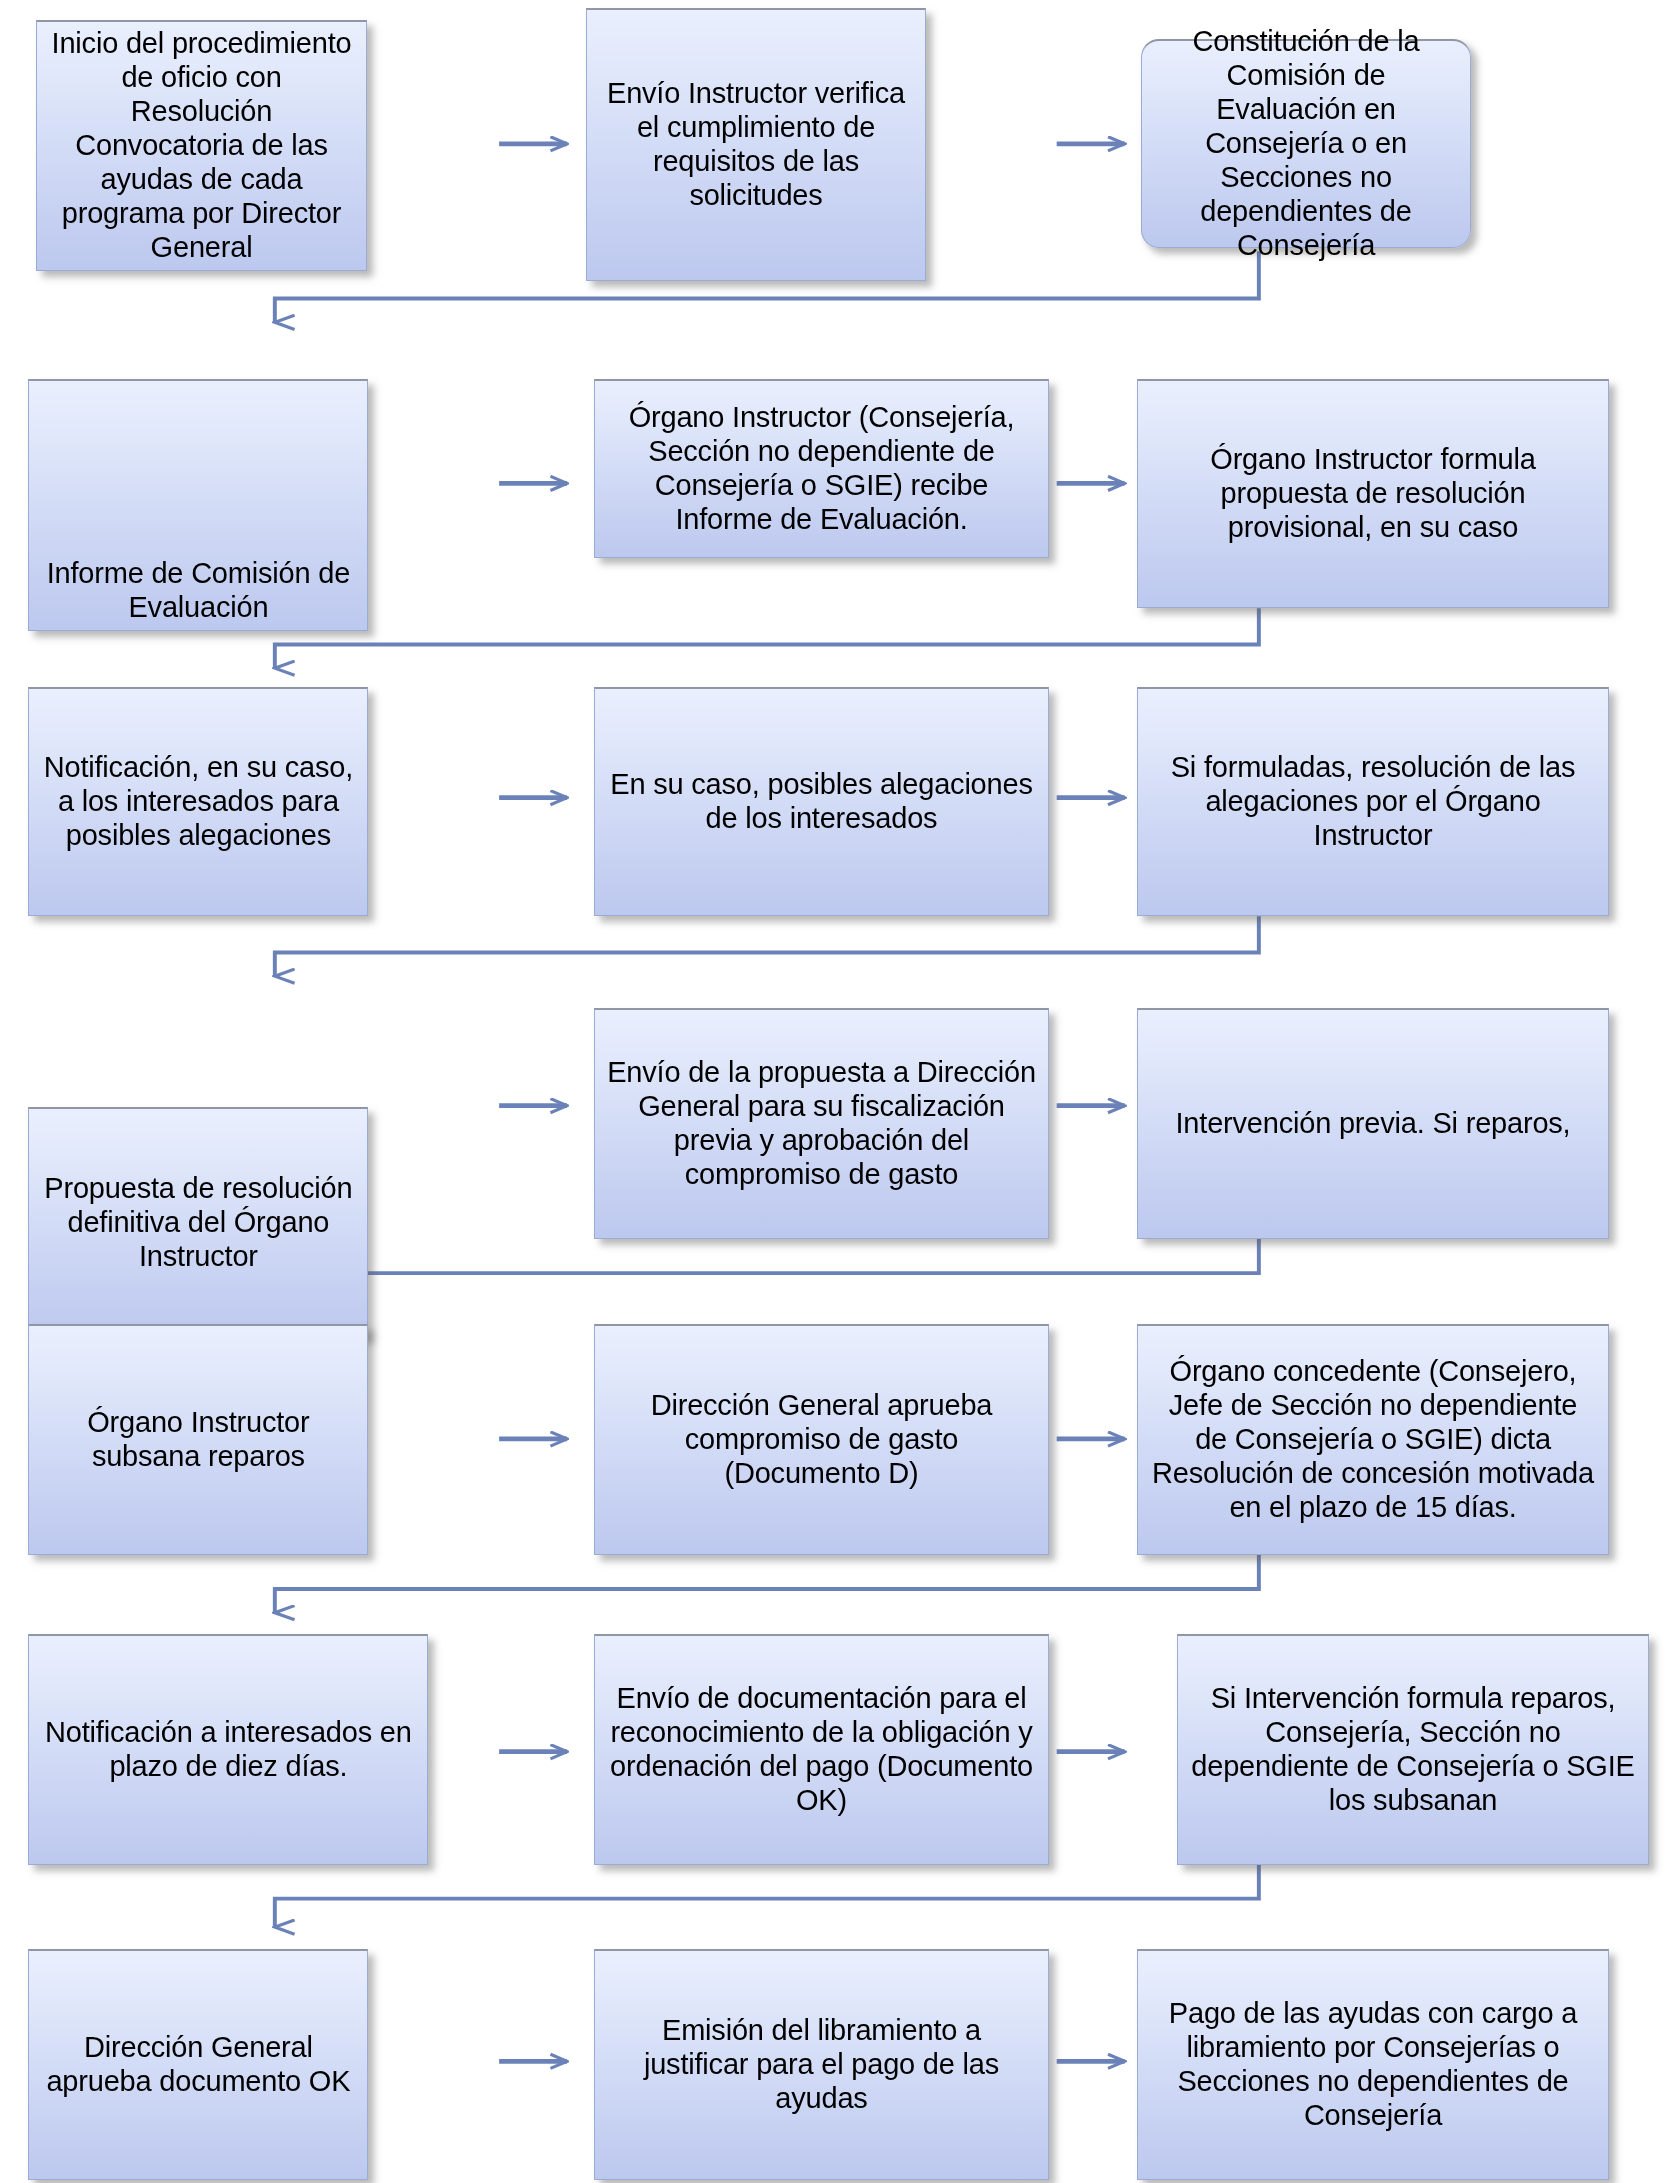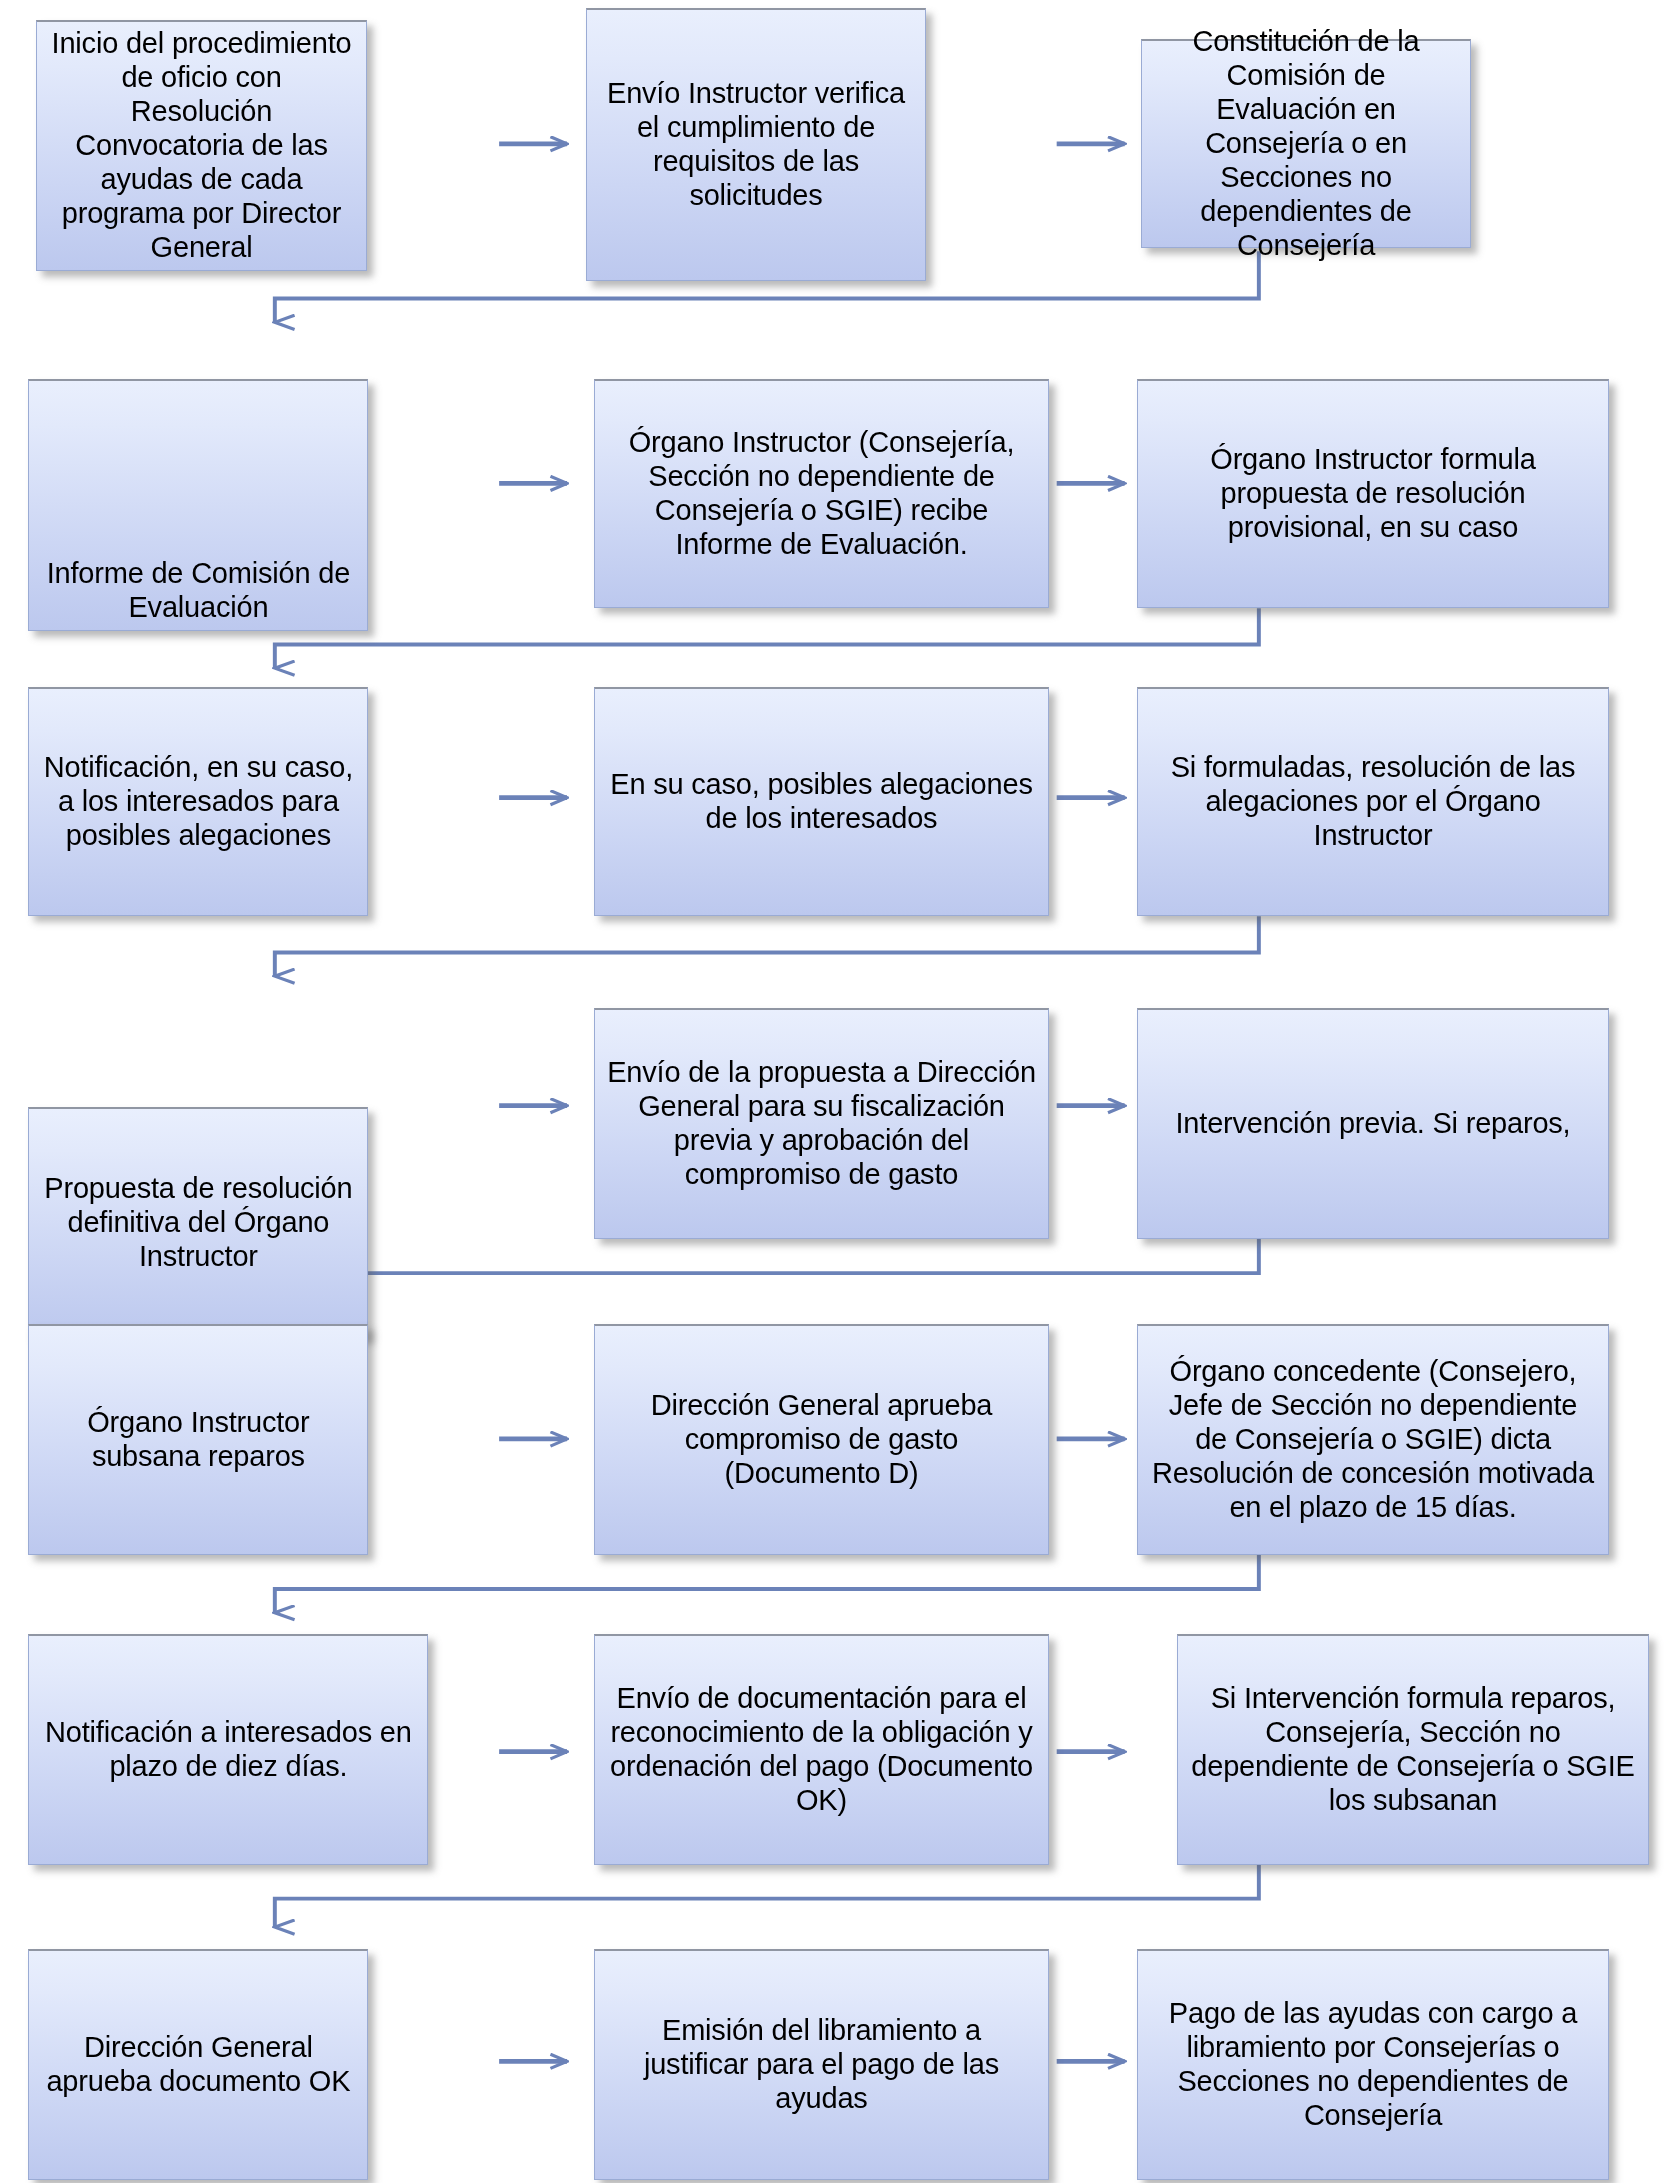--- a/index.html
+++ b/index.html
@@ -135,29 +135,29 @@
   </svg>
 
   <div class="node" style="left:36px;  top:20px;   width:331px; height:251px;">
     <span class="node-label">Inicio del procedimiento de oficio con Resolución Convocatoria de las ayudas de cada programa por Director General</span>
   </div>
 
   <div class="node" style="left:586px; top:8px;   width:340px; height:273px;">
     <span class="node-label">Envío Instructor verifica el cumplimiento de requisitos de las solicitudes</span>
   </div>
 
-  <div class="node" style="left:1141px;top:39px;   width:330px; height:209px;">
+  <div class="node" style="left:1141px;top:39px;   width:330px; height:209px;border-radius:18px;">
     <span class="node-label">Constitución de la Comisión de Evaluación en Consejería o en Secciones no dependientes de Consejería</span>
   </div>
 
   <div class="node" style="left:28.4px;  top:379px;  width:340px; height:252px;align-items:flex-end;">
     <span class="node-label">Informe de Comisión de Evaluación</span>
   </div>
 
-  <div class="node" style="left:594px; top:379px;  width:455px; height:229px;">
+  <div class="node" style="left:594px; top:379px;  width:455px; height:179px;">
     <span class="node-label">Órgano Instructor (Consejería, Sección no dependiente de Consejería  o SGIE) recibe Informe de Evaluación.</span>
   </div>
 
   <div class="node" style="left:1137px;top:379px;  width:472px; height:229px;">
     <span class="node-label">Órgano Instructor formula propuesta de resolución provisional, en su caso</span>
   </div>
 
   <div class="node" style="left:28.4px;  top:687px;  width:340px; height:229px;">
     <span class="node-label">Notificación, en su caso, a los interesados para posibles alegaciones</span>
   </div>

